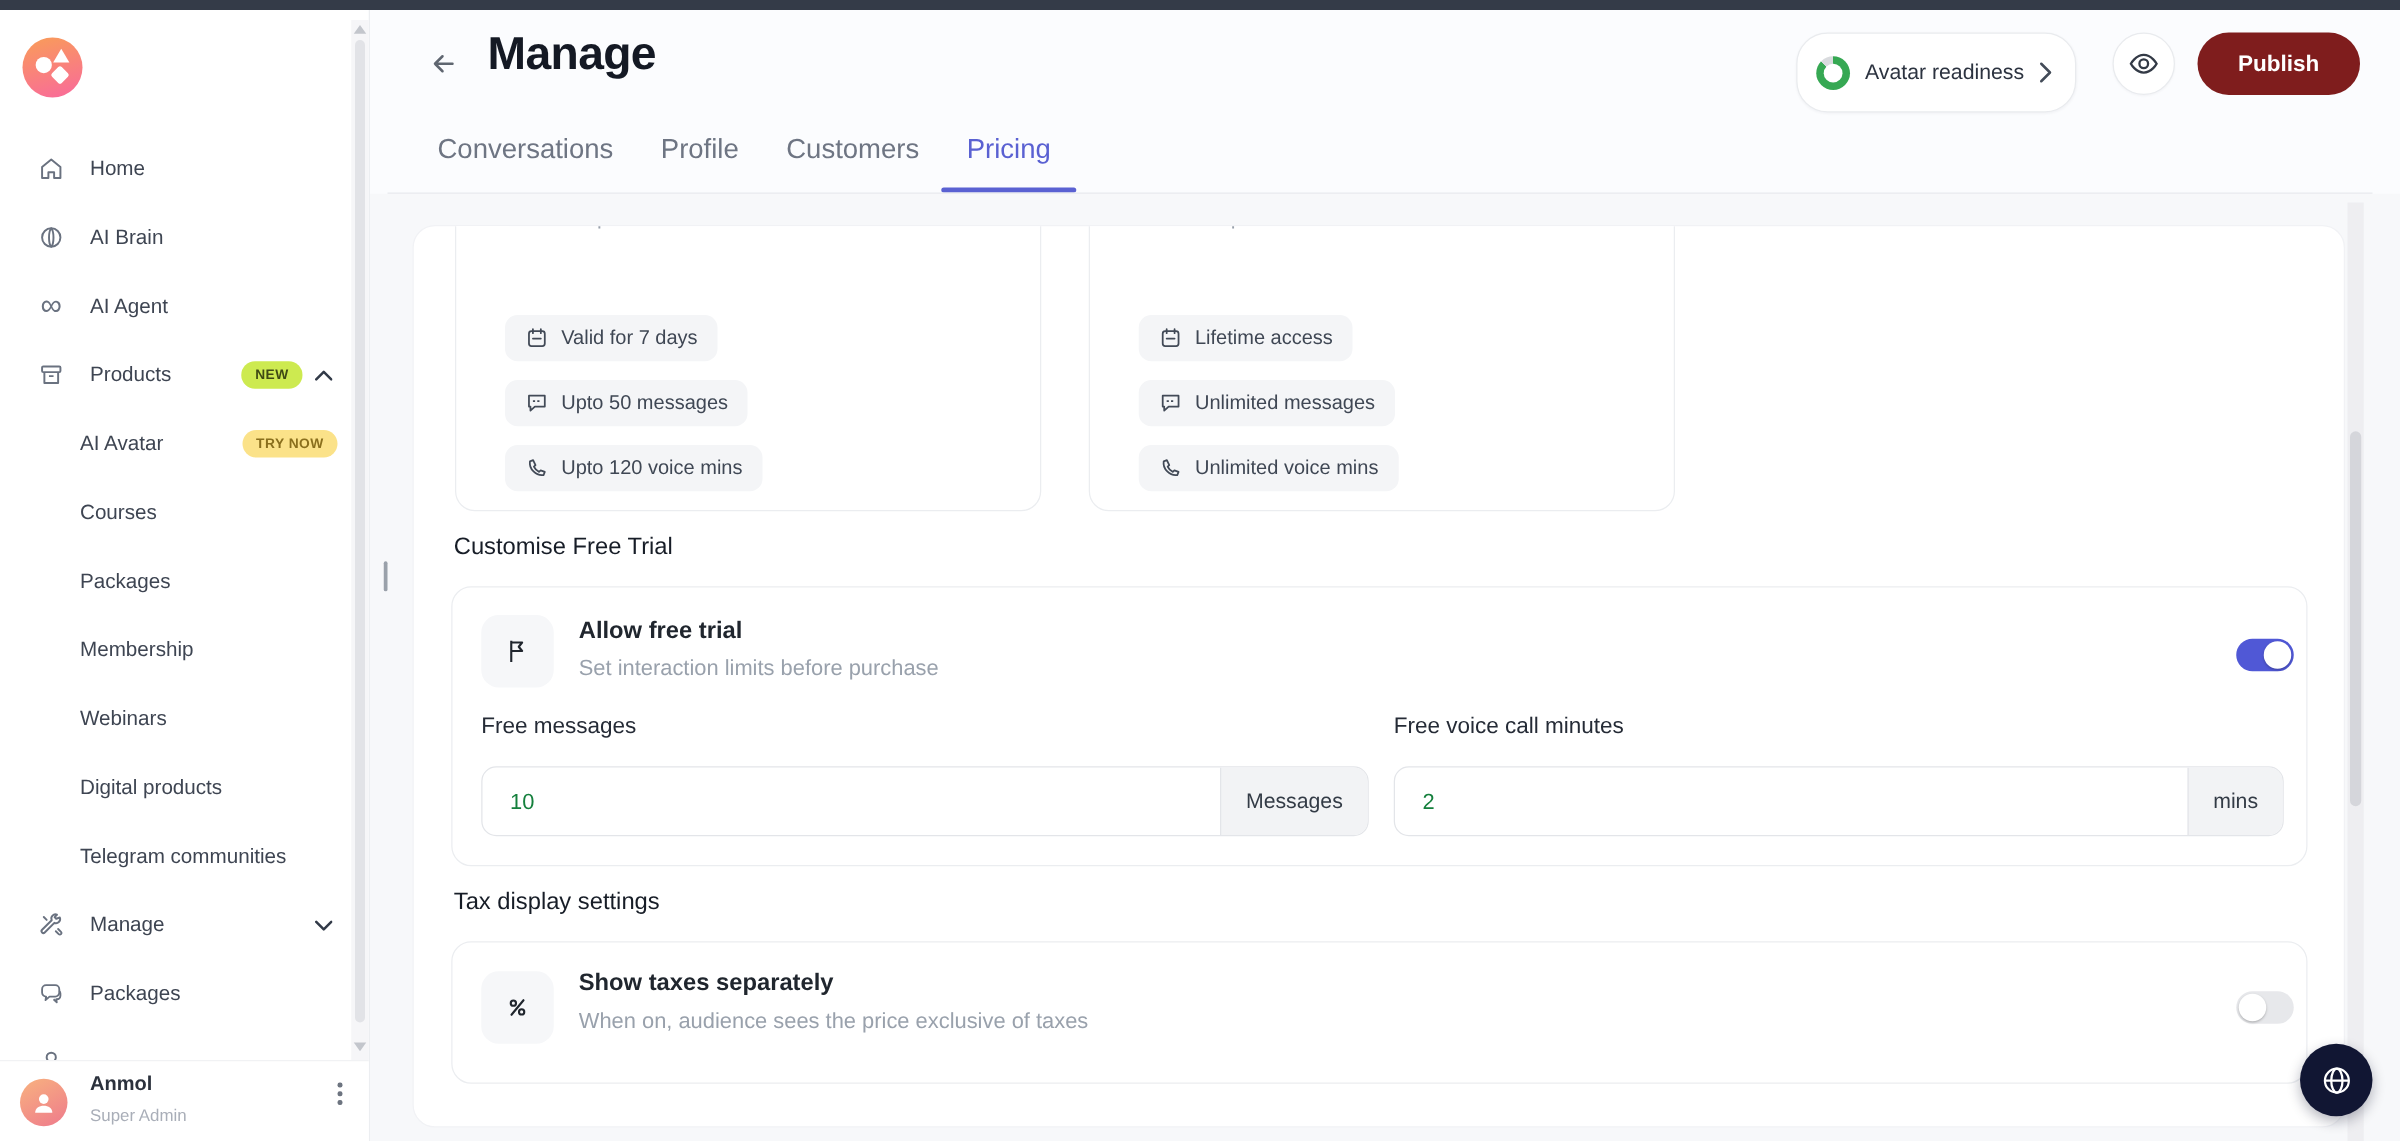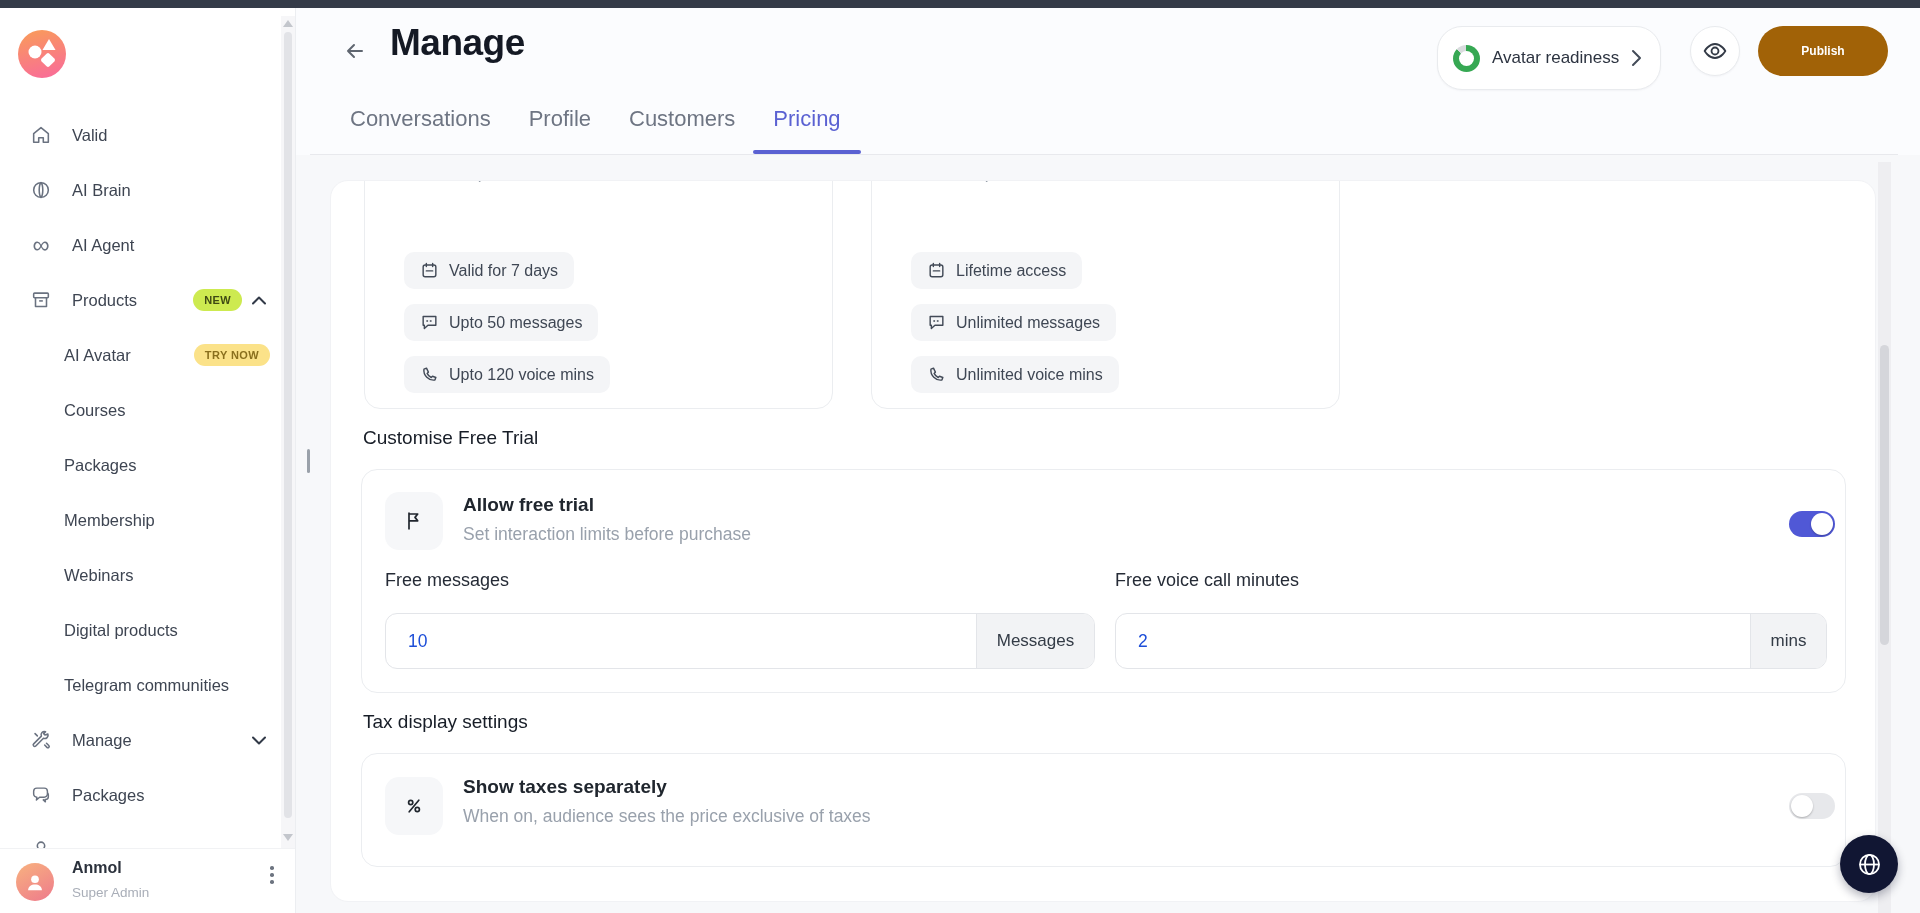--- a/index.html
+++ b/index.html
@@ -51,22 +51,22 @@
 
   .pill { height:64px; border-radius:25px; background:#ffffff; border:1px solid #e9ebee;
           box-shadow:0 1px 2px rgba(20,25,40,.04); display:flex; align-items:center; cursor:pointer; }
   .readiness { left:1437px; top:26px; padding:0 18px 0 15px; gap:12px; }
   .ring { width:27px; height:27px; border-radius:50%;
           background:conic-gradient(from 315deg,#d9dbde 0deg 45deg,#36a853 45deg 360deg);
           display:flex; align-items:center; justify-content:center; }
   .ring i { width:15px; height:15px; border-radius:50%; background:#ffffff; }
   .readiness-label { font-size:17px; color:#2c3340; }
   .eye-btn { left:1690px; top:26px; width:50px; height:50px; border-radius:50%; justify-content:center; color:#333a46; }
-  .publish-btn { left:1758px; top:26px; width:130px; height:50px; border-radius:25px; background:#a16207;
-                 color:#ffffff; font-size:12px; font-weight:700; display:flex; align-items:center; justify-content:center;
+  .publish-btn { left:1758px; top:26px; width:130px; height:50px; border-radius:25px; background:#7f1d1d;
+                 color:#ffffff; font-size:18px; font-weight:700; display:flex; align-items:center; justify-content:center;
                  border:none; cursor:pointer; font-family:inherit; }
 
   .tabs { left:350px; top:106px; display:flex; gap:38px; }
   .tab { font-size:22px; color:#6e7583; cursor:pointer; padding-bottom:10px; }
   .tab.active { color:#5a61d2; font-weight:500; }
   .tab-underline { left:753px; top:150px; width:108px; height:4px; border-radius:2px; background:#5a61d2; }
 
   .drag-handle { left:307px; top:449px; width:3px; height:24px; border-radius:2px; background:#9aa1aa; }
 
   
@@ -93,21 +93,21 @@
 
   .toggle { position:absolute; left:1427px; width:46px; height:26px; border-radius:13px; cursor:pointer; }
   .toggle .knob { position:absolute; top:2px; width:22px; height:22px; border-radius:50%; background:#fff;
                   box-shadow:0 1px 2px rgba(0,0,0,.25); }
   .toggle.on { background:#5058d6; } .toggle.on .knob { right:2px; }
   .toggle.off { background:#e7e8eb; } .toggle.off .knob { left:2px; }
 
   .field-label { position:absolute; font-size:18px; color:#252b36; }
   .input-wrap { position:absolute; top:143px; height:56px; border:1px solid #e3e5e9; border-radius:12px;
                 background:#fff; display:flex; overflow:hidden; }
-  .input-wrap input { flex:1; border:none; outline:none; font-family:inherit; font-size:17.5px; color:#1d4ed8; padding:0 22px; min-width:0; background:transparent; }
+  .input-wrap input { flex:1; border:none; outline:none; font-family:inherit; font-size:17.5px; color:#15803d; padding:0 22px; min-width:0; background:transparent; }
   .suffix { display:flex; align-items:center; justify-content:center; background:#f2f3f5; border-left:1px solid #e3e5e9;
             font-size:17px; color:#333b46; }
 
   
   .main-track { left:1878px; top:162px; width:13px; height:751px; background:#eeeef1; }
   .main-thumb { left:1880px; top:345px; width:9px; height:300px; background:#d5d6db; border-radius:5px; }
   .fab { left:1840px; top:835px; width:58px; height:58px; border-radius:50%; background:#111633;
          display:flex; align-items:center; justify-content:center; color:#ffffff; cursor:pointer;
          box-shadow:0 4px 10px rgba(10,14,40,.3); }
   svg { display:block; }
@@ -125,21 +125,21 @@
       <rect x="24.5" y="24.5" width="11" height="11" rx="2" fill="#ffffff" transform="rotate(45 30 30)"></rect>
     </svg>
   </div>
 
   <div class="abs nav-row" style="top:100px">
     <span class="nav-icon">
       <svg width="22" height="22" viewBox="0 0 24 24" fill="none" stroke="currentColor" stroke-width="1.7" stroke-linejoin="round">
           <path d="M4 10.5 12 4l8 6.5V20h-5.5v-5h-5v5H4z"></path>
         </svg>
     </span>
-    <span class="nav-label">Valid</span>
+    <span class="nav-label">Home</span>
   </div>
 
   <div class="abs nav-row" style="top:155px">
     <span class="nav-icon">
       <svg width="22" height="22" viewBox="0 0 24 24" fill="none" stroke="currentColor" stroke-width="1.7" stroke-linecap="round">
           <circle cx="12" cy="12" r="8"></circle>
           <path d="M12 4C9.4 6.6 9.4 17.4 12 20M12 4c2.6 2.6 2.6 13.4 0 16"></path>
         </svg>
     </span>
     <span class="nav-label">AI Brain</span>

